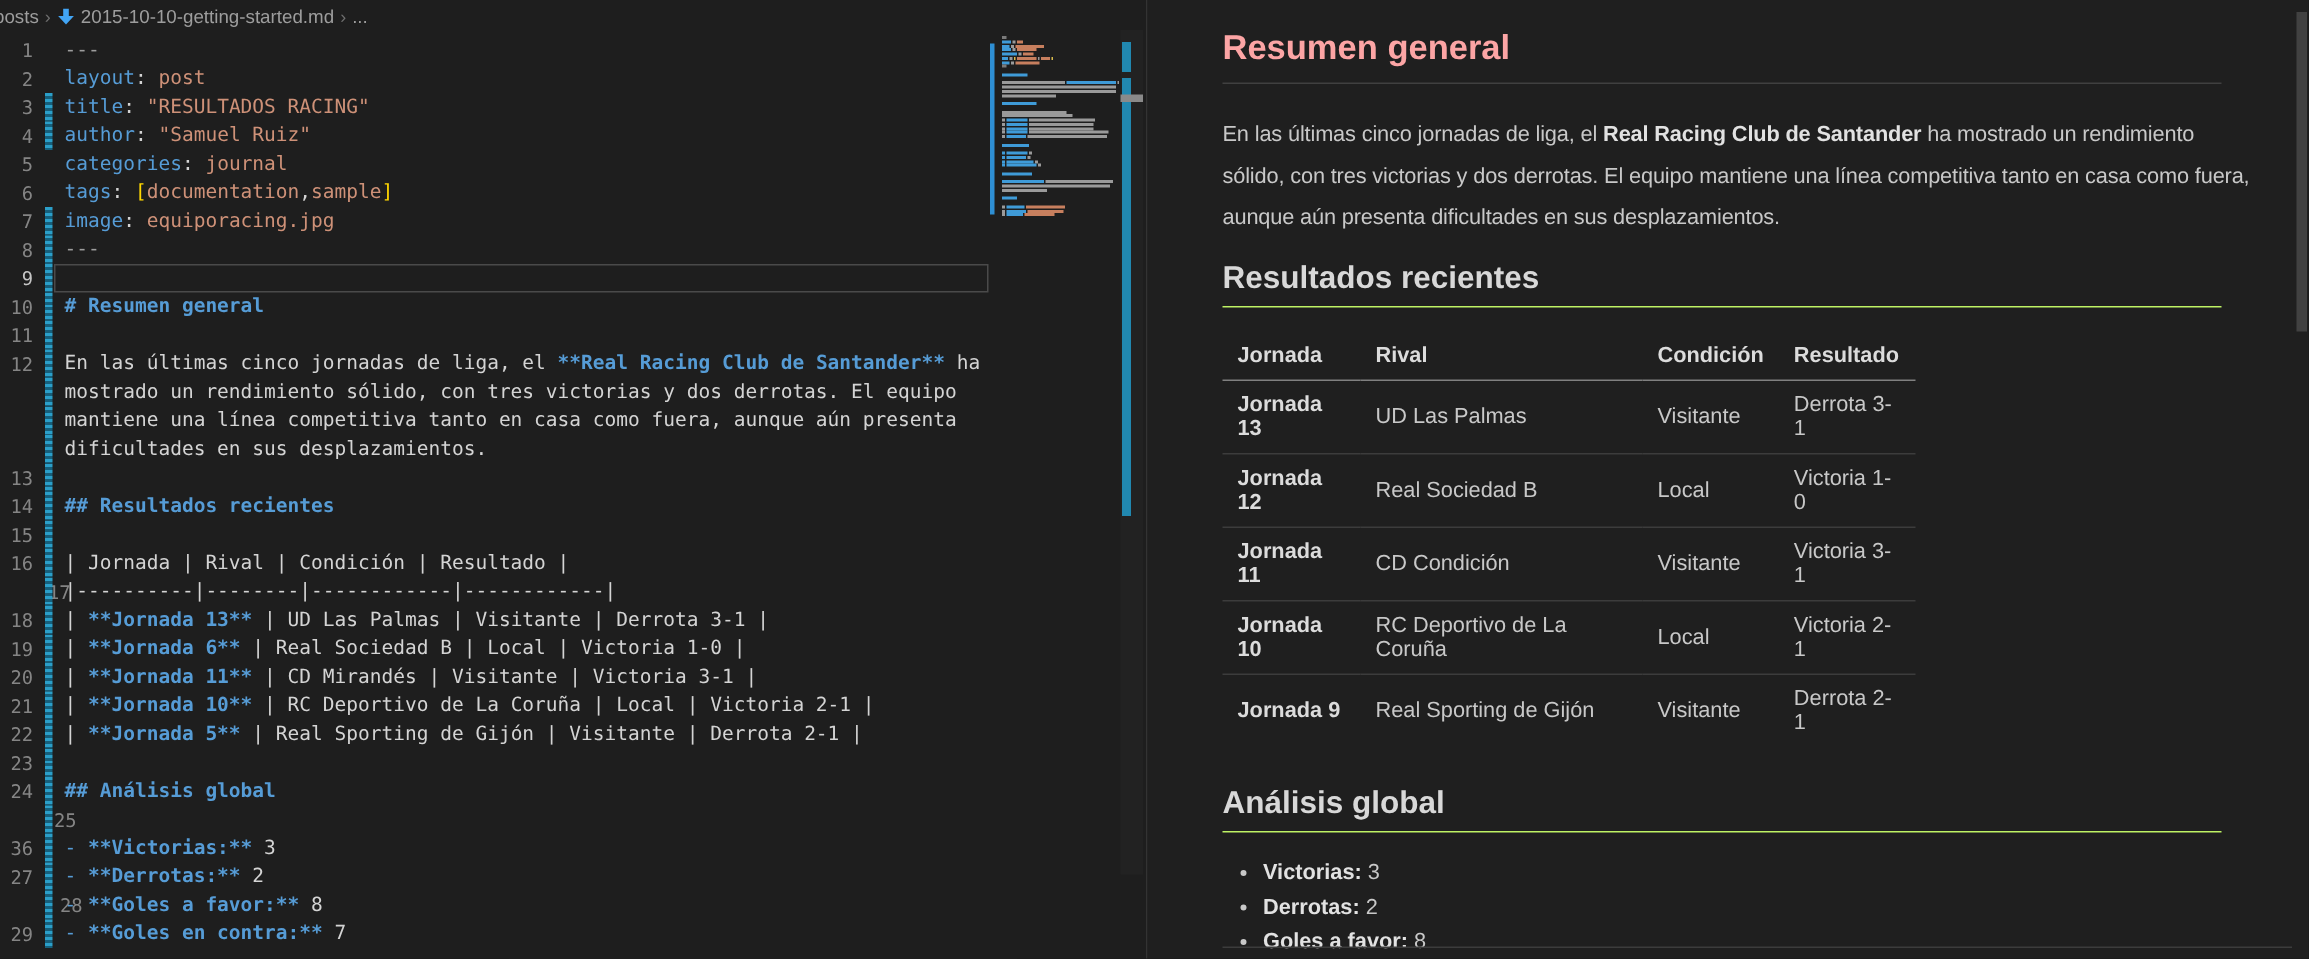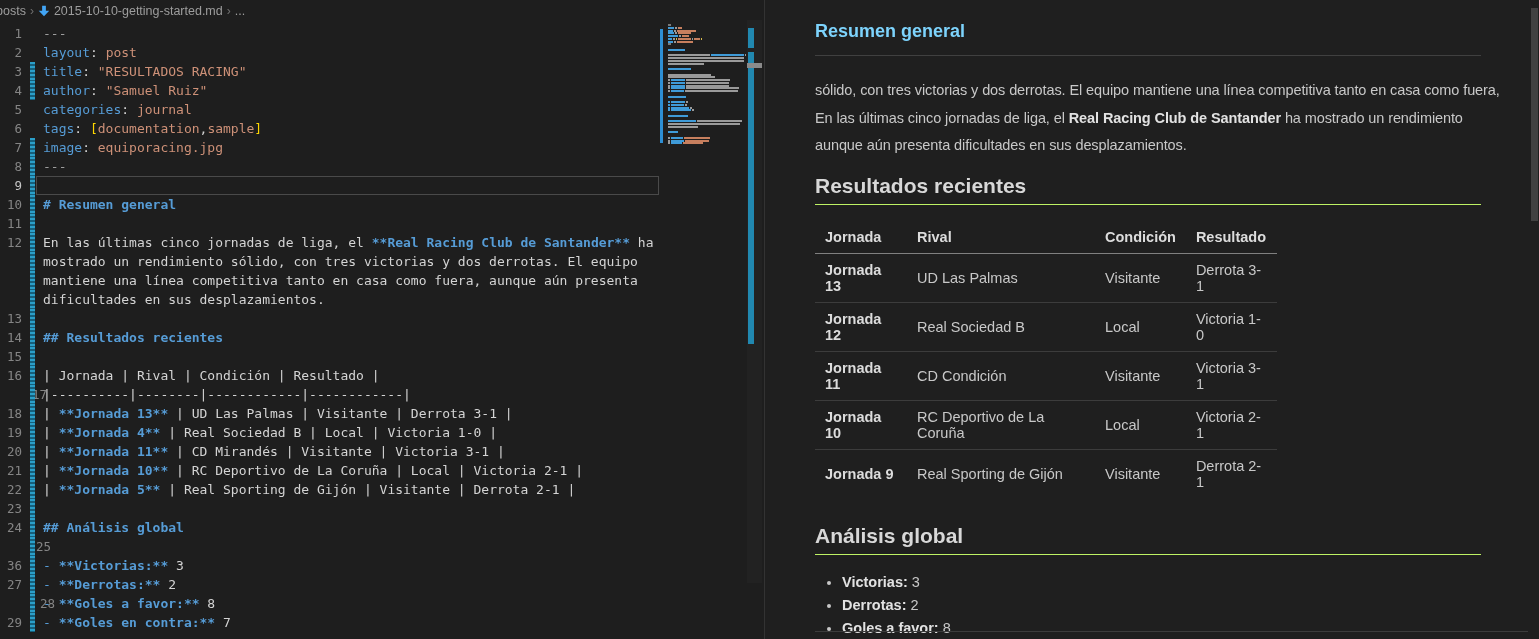--- a/index.html
+++ b/index.html
@@ -35,21 +35,21 @@
   .mm-d{background:#7a7a7a}.mm-g{background:#d7ba4d}
   .ruler-track{position:absolute;left:747px;top:20px;width:15px;height:563px;background:#222222;}
   .ruler-mark{position:absolute;left:748px;width:6px;background:#2188b0;}
   .ruler-cursor{position:absolute;left:747px;width:15px;top:63px;height:5px;background:#8a8a8a;cursor:pointer;}
 
   .divider{position:absolute;left:764px;top:0;width:1px;height:639px;background:#333333;}
 
   
   .preview{position:absolute;left:765px;top:0;width:774px;height:639px;background:#1f1f1f;overflow:hidden;}
   .pv-inner{position:absolute;left:50px;top:0;width:666px;}
-  .pv-h1{font-size:18px;line-height:30px;font-weight:bold;color:#7dd3fc;margin:16px 0 0;
+  .pv-h1{font-size:23px;line-height:30px;font-weight:bold;color:#fca5a5;margin:16px 0 0;
          padding-bottom:9px;border-bottom:1px solid #404040;}
   .pv-p{margin-top:21px;font-size:14.5px;line-height:27.5px;color:#c8c8c8;letter-spacing:-0.1px;}
   .pv-p-line{white-space:nowrap;}
   .pv-p strong{color:#e2e2e2;}
   .pv-h2{font-size:21px;line-height:24px;font-weight:bold;color:#d8d8d8;margin:14px 0 0;
          padding-bottom:6px;border-bottom:1px solid #bef264;}
   .pv-h2.analysis{margin-top:26px;}
   .pv-table{margin-top:16px;border-collapse:collapse;font-size:14.5px;color:#c8c8c8;}
   .pv-table th{text-align:left;font-weight:bold;color:#dcdcdc;padding:8px 10px;border-bottom:1px solid #808080;}
   .pv-table td{padding:8px 10px;border-top:1px solid #3c3c3c;}
@@ -136,21 +136,21 @@
         <div class="modbar" style="top: 366px; height: 19px;"></div>
         <div class="code-row" style="top: 366px;"><span class="sg-t">| Jornada | Rival | Condición | Resultado |</span></div>
         <div class="gutter-num" style="top: 385px; padding-left: 25px;">17</div>
         <div class="modbar" style="top: 385px; height: 19px;"></div>
         <div class="code-row" style="top: 385px;"><span class="sg-t">|----------|--------|------------|------------|</span></div>
         <div class="gutter-num" style="top: 404px;">18</div>
         <div class="modbar" style="top: 404px; height: 19px;"></div>
         <div class="code-row" style="top: 404px;"><span class="sg-t">| </span><span class="sg-B">**Jornada 13**</span><span class="sg-t"> | UD Las Palmas | Visitante | Derrota 3-1 |</span></div>
         <div class="gutter-num" style="top: 423px;">19</div>
         <div class="modbar" style="top: 423px; height: 19px;"></div>
-        <div class="code-row" style="top: 423px;"><span class="sg-t">| </span><span class="sg-B">**Jornada 4**</span><span class="sg-t"> | Real Sociedad B | Local | Victoria 1-0 |</span></div>
+        <div class="code-row" style="top: 423px;"><span class="sg-t">| </span><span class="sg-B">**Jornada 6**</span><span class="sg-t"> | Real Sociedad B | Local | Victoria 1-0 |</span></div>
         <div class="gutter-num" style="top: 442px;">20</div>
         <div class="modbar" style="top: 442px; height: 19px;"></div>
         <div class="code-row" style="top: 442px;"><span class="sg-t">| </span><span class="sg-B">**Jornada 11**</span><span class="sg-t"> | CD Mirandés | Visitante | Victoria 3-1 |</span></div>
         <div class="gutter-num" style="top: 461px;">21</div>
         <div class="modbar" style="top: 461px; height: 19px;"></div>
         <div class="code-row" style="top: 461px;"><span class="sg-t">| </span><span class="sg-B">**Jornada 10**</span><span class="sg-t"> | RC Deportivo de La Coruña | Local | Victoria 2-1 |</span></div>
         <div class="gutter-num" style="top: 480px;">22</div>
         <div class="modbar" style="top: 480px; height: 19px;"></div>
         <div class="code-row" style="top: 480px;"><span class="sg-t">| </span><span class="sg-B">**Jornada 5**</span><span class="sg-t"> | Real Sporting de Gijón | Visitante | Derrota 2-1 |</span></div>
         <div class="gutter-num" style="top: 499px;">23</div>
@@ -228,22 +228,22 @@
     <div class="ruler-mark" style="top:52px;height:292px;"></div>
     <div class="ruler-cursor"></div>
   </div>
 
   <div class="divider"></div>
 
   <div class="preview">
     <div class="pv-inner">
       <div class="pv-h1">Resumen general</div>
       <div class="pv-p" id="pv-paragraph">
+          <div class="pv-p-line"><span>En las últimas cinco jornadas de liga, el </span><strong>Real Racing Club de Santander</strong><span> ha mostrado un rendimiento</span></div>
           <div class="pv-p-line"><span>sólido, con tres victorias y dos derrotas. El equipo mantiene una línea competitiva tanto en casa como fuera,</span></div>
-          <div class="pv-p-line"><span>En las últimas cinco jornadas de liga, el </span><strong>Real Racing Club de Santander</strong><span> ha mostrado un rendimiento</span></div>
           <div class="pv-p-line"><span>aunque aún presenta dificultades en sus desplazamientos.</span></div>
         </div>
       <div class="pv-h2">Resultados recientes</div>
       <table class="pv-table" id="pv-table">
         <colgroup>
             <col style="width:92px">
             <col style="width:188px">
             <col style="width:87px">
             <col style="width:91px">
           </colgroup>

